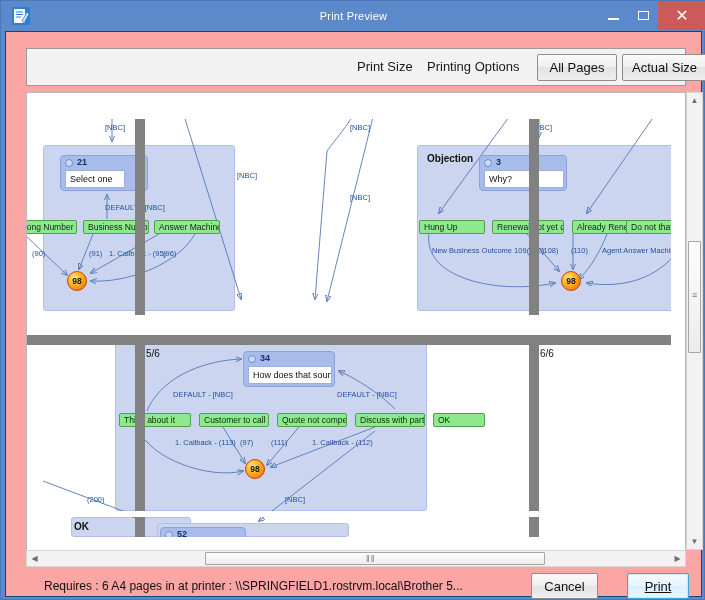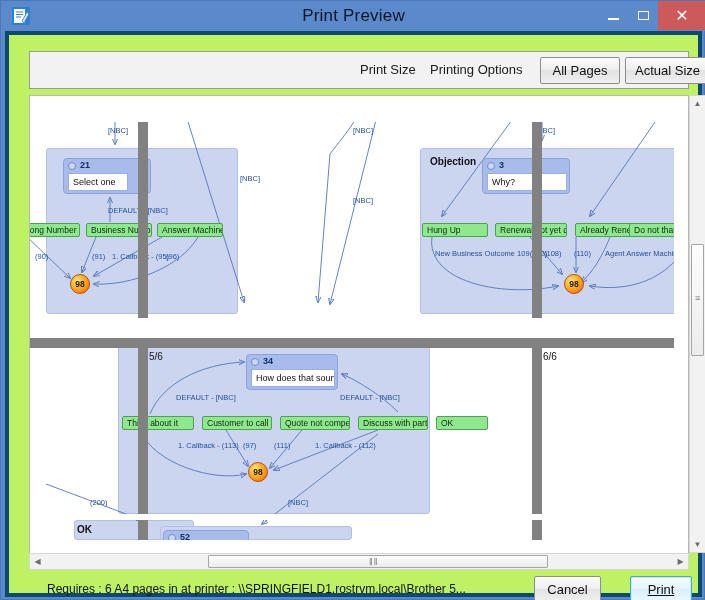--- a/index.html
+++ b/index.html
@@ -27,43 +27,43 @@
   }
   #app-icon {
     position: absolute; left: 10px; top: 5px;
     width: 20px; height: 20px;
   }
   #title-text {
     position: absolute; left: 0; top: 0;
     width: 705px; height: 30px;
     line-height: 30px;
     text-align: center;
-    color: #0f172a;
-    font-size: 17px;
+    color: #ffffff;
+    font-size: 11px;
     letter-spacing: 0.2px;
   }
   .winbtn {
     position: absolute; top: 0; height: 29px;
     display: flex; align-items: center; justify-content: center;
     color: #ffffff; font-size: 13px;
     cursor: default;
   }
   #btn-min { left: 597px; width: 30px; }
   #btn-max { left: 627px; width: 30px; }
   #btn-close { left: 657px; width: 48px; background: #cc5a5a; }
   #btn-min .glyph { width: 11px; height: 2px; background: #fff; margin-top: 6px; }
   #btn-max .glyph { width: 11px; height: 9px; border: 1.6px solid #fff; box-sizing: border-box; }
   #btn-close .glyph { font-size: 16px; line-height: 16px; font-family: "Liberation Sans", sans-serif; }
 
   
   #client {
     position: absolute; left: 4px; top: 30px;
     width: 697px; height: 566px;
-    background: #bef264;
-    border: 4px solid #0c4a6e;
+    background: #fca5a5;
+    border: 1px solid #0c4a6e;
     box-sizing: border-box;
   }
 
   
   #toolbar {
     position: absolute; left: 20px; top: 16px;
     width: 660px; height: 38px;
     background: #f2f2f2;
     border: 1px solid #9a9a9a;
     box-sizing: border-box;

